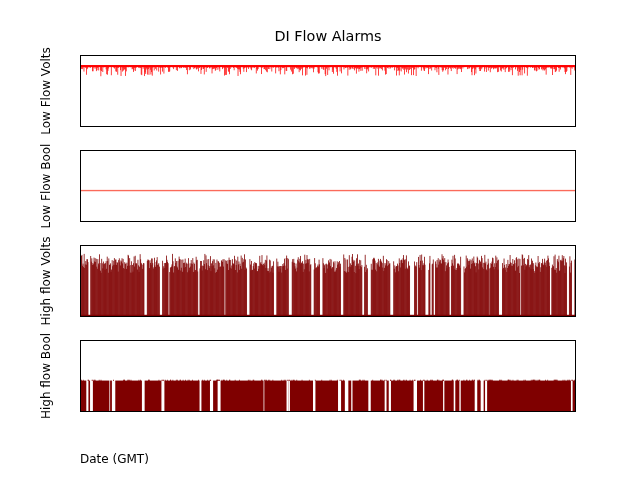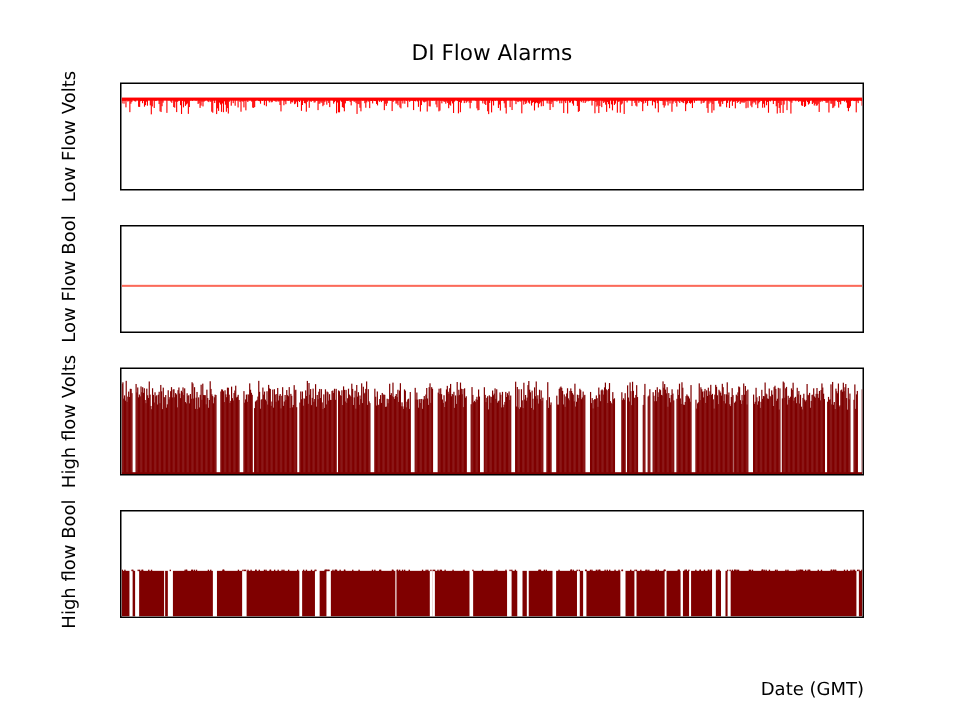--- a/index.html
+++ b/index.html
@@ -83,21 +83,21 @@
     font-size: 12px;
     color: #000000;
     white-space: nowrap;
     text-align: center;
   }
   #xlabel {
     position: absolute;
     left: 80px;
     top: 452px;
     width: 496px;
-    text-align: right;
+    text-align: left;
     font-size: 12px;
     color: #000000;
     white-space: nowrap;
   }
 </style>
 </head>
 <body>
 
 <div id="figure">
 

